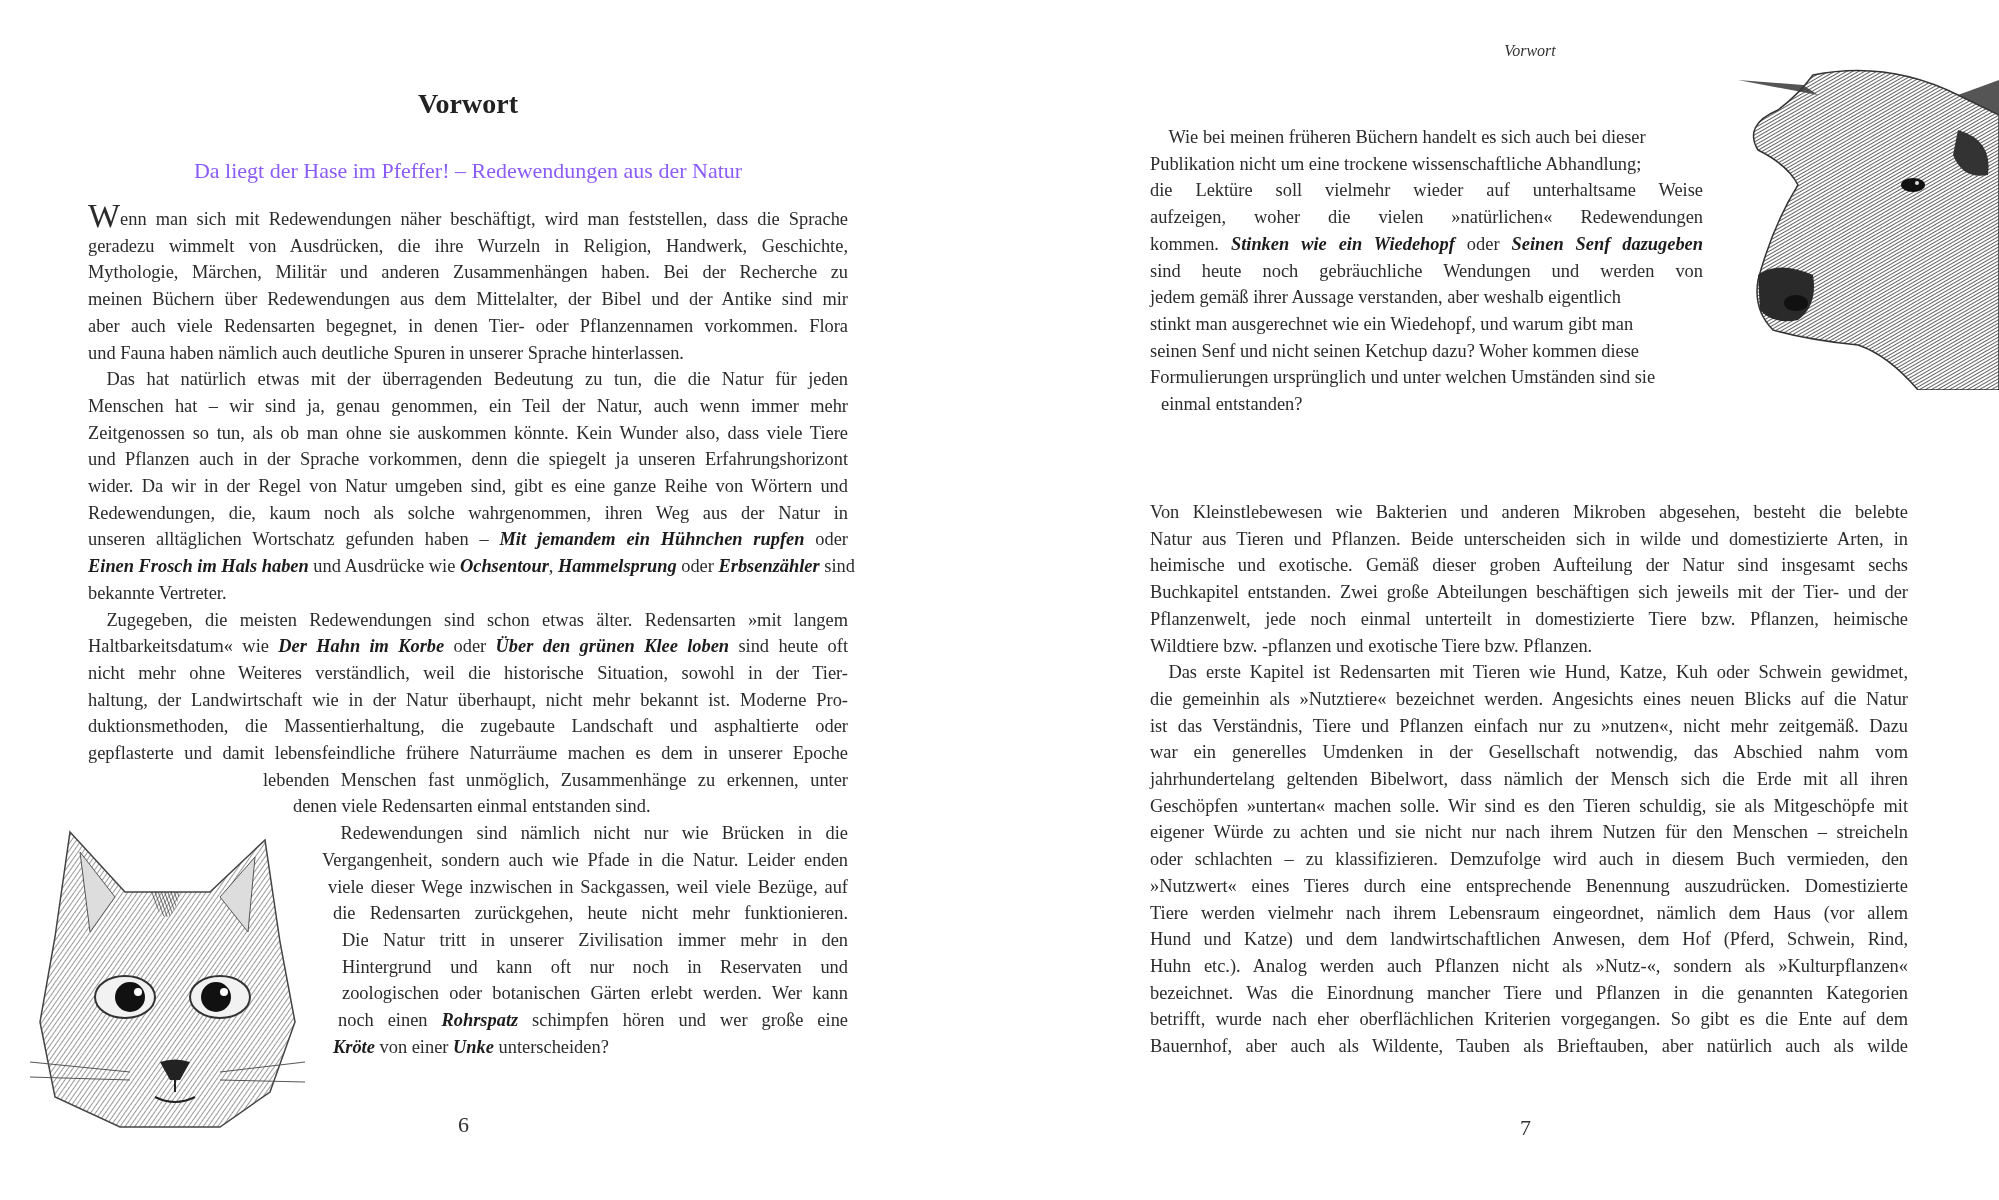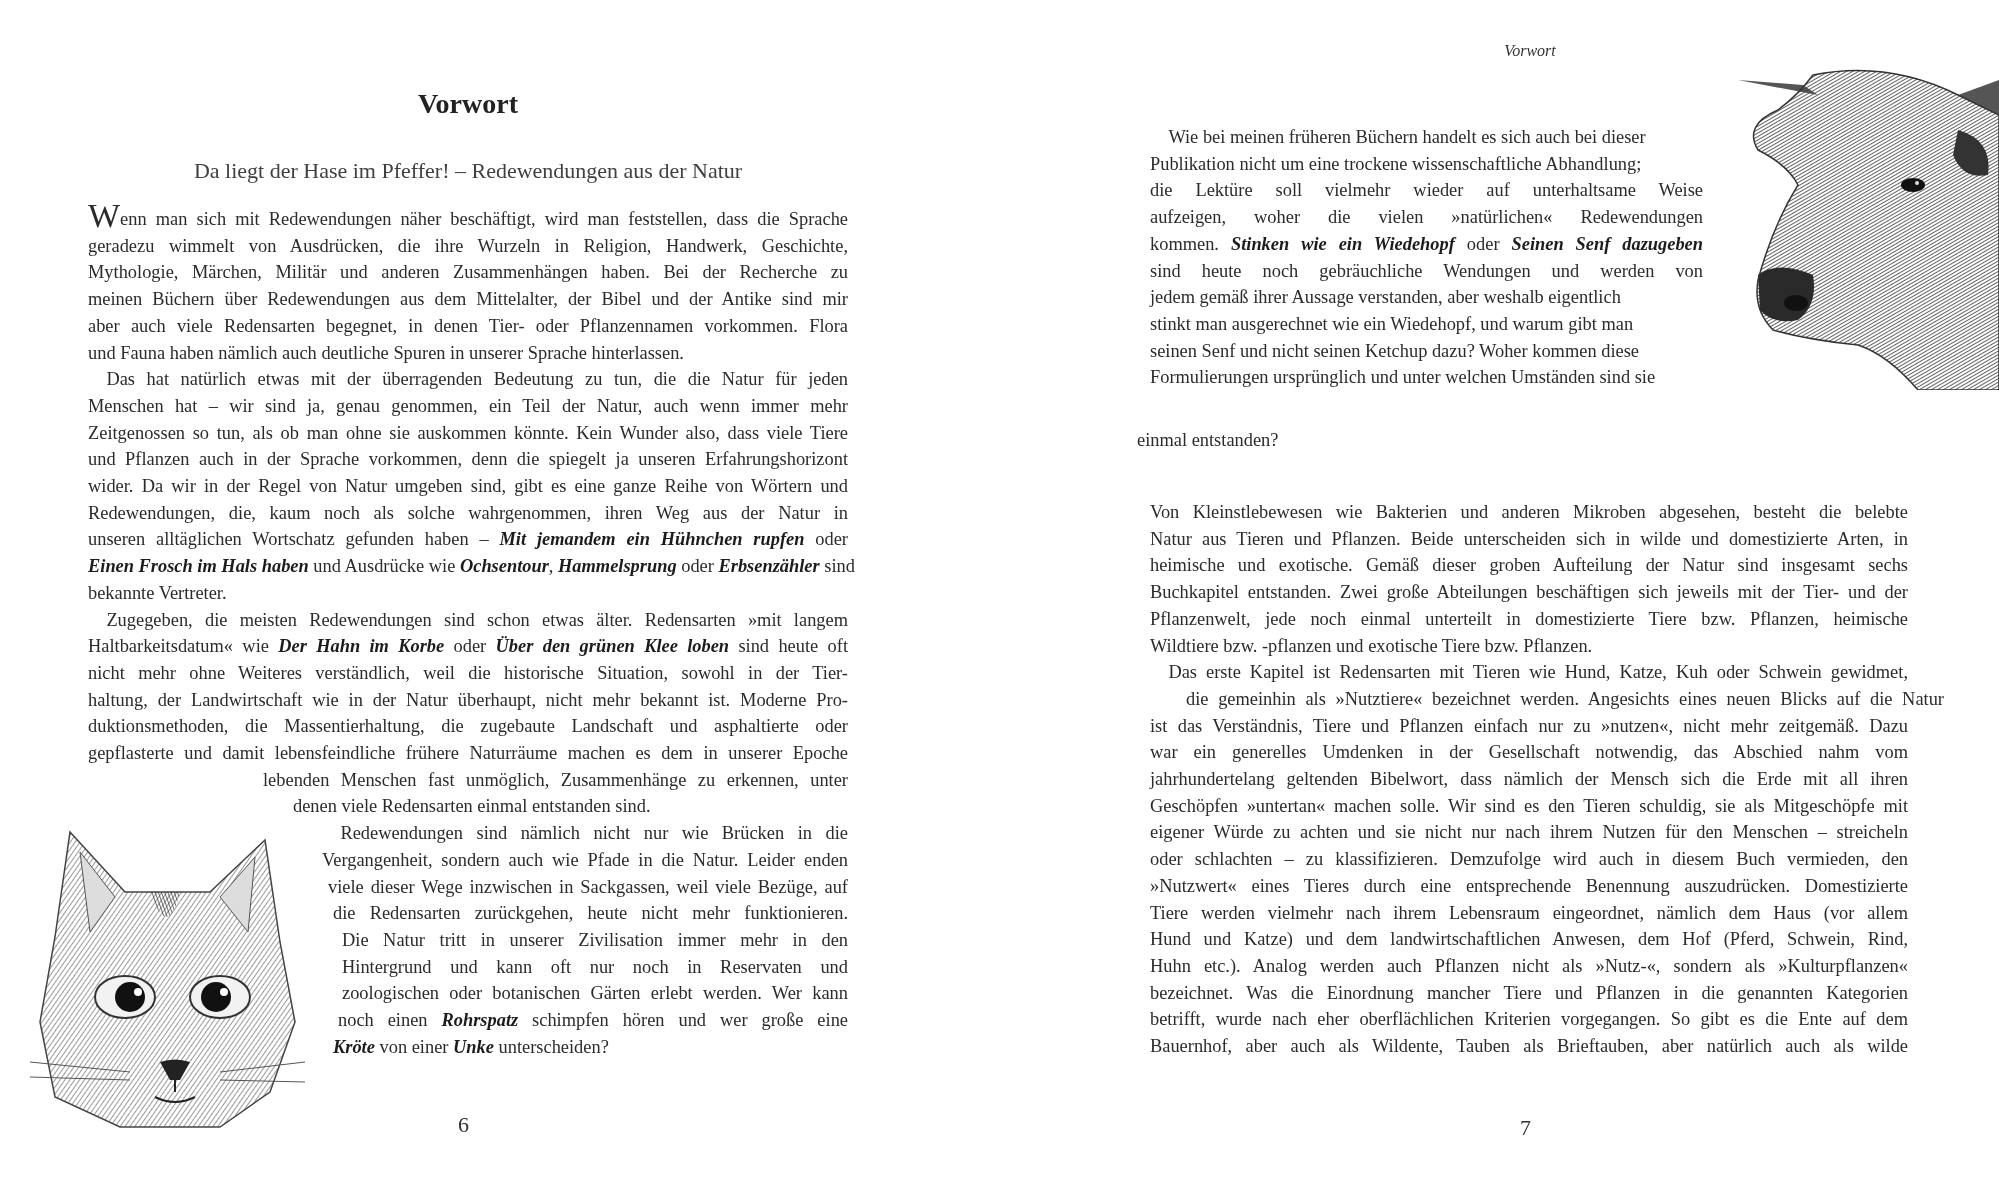--- a/index.html
+++ b/index.html
@@ -9,21 +9,21 @@
   }
   .page { position: absolute; top: 0; height: 1200px; }
   #page-left { left: 0; width: 999px; }
   #page-right { left: 999px; width: 1000px; }
 
   .title {
     position: absolute; left: 88px; width: 760px; top: 88px;
     text-align: center; font-weight: bold; font-size: 28px; color: #222;
   }
   .heading {
-    position: absolute; text-align: center; font-size: 22px; color: #404040;
+    position: absolute; text-align: center; font-size: 22px; color: #8b5cf6;
   }
   #heading-left { left: 88px; width: 760px; top: 158px; }
   #heading-right { left: 151px; width: 758px; top: 452px; }
 
   .running-header {
     position: absolute; left: 431px; width: 200px; top: 42px; text-align: center;
     font-style: italic; font-size: 16px; color: #333;
   }
 
   .line {
@@ -117,31 +117,31 @@
       <div class="line" style="left: 151px; width: 556px; top: 124px; text-align-last: left; text-align: left;"><span> Wie bei meinen früheren Büchern handelt es sich auch bei dieser</span></div>
       <div class="line" style="left: 151px; width: 560px; top: 150.7px; text-align-last: left; text-align: left;"><span>Publikation nicht um eine trockene wissenschaftliche Abhandlung;</span></div>
       <div class="line" style="left: 151px; width: 553px; top: 177.4px;"><span>die Lektüre soll vielmehr wieder auf unterhaltsame Weise</span></div>
       <div class="line" style="left: 151px; width: 553px; top: 204.1px;"><span>aufzeigen, woher die vielen »natürlichen« Redewendungen</span></div>
       <div class="line" style="left: 151px; width: 553px; top: 230.8px;"><span>kommen. </span><em>Stinken wie ein Wiedehopf</em><span> oder </span><em>Seinen Senf dazugeben</em></div>
       <div class="line" style="left: 151px; width: 553px; top: 257.5px;"><span>sind heute noch gebräuchliche Wendungen und werden von</span></div>
       <div class="line" style="left: 151px; width: 553px; top: 284.2px; text-align-last: left; text-align: left;"><span>jedem gemäß ihrer Aussage verstanden, aber weshalb eigentlich</span></div>
       <div class="line" style="left: 151px; width: 553px; top: 310.9px; text-align-last: left; text-align: center;"><span>stinkt man ausgerechnet wie ein Wiedehopf, und warum gibt man</span></div>
       <div class="line" style="left: 151px; width: 553px; top: 337.6px; text-align-last: left; text-align: left;"><span>seinen Senf und nicht seinen Ketchup dazu? Woher kommen diese</span></div>
       <div class="line" style="left: 151px; width: 563px; top: 364.3px; text-align-last: left; text-align: left;"><span>Formulierungen ursprünglich und unter welchen Umständen sind sie</span></div>
-      <div class="line last" style="left: 138px; width: 553px; top: 391px; margin-top: 36px;"><span>einmal entstanden?</span></div>
+      <div class="line last" style="left: 162px; width: 553px; top: 391px;"><span>einmal entstanden?</span></div>
     </div>
   <div id="right-body-lines">
       <div class="line" style="left: 151px; width: 758px; top: 499px;"><span>Von Kleinstlebewesen wie Bakterien und anderen Mikroben abgesehen, besteht die belebte</span></div>
       <div class="line" style="left: 151px; width: 758px; top: 525.7px;"><span>Natur aus Tieren und Pflanzen. Beide unterscheiden sich in wilde und domestizierte Arten, in</span></div>
       <div class="line" style="left: 151px; width: 758px; top: 552.4px;"><span>heimische und exotische. Gemäß dieser groben Aufteilung der Natur sind insgesamt sechs</span></div>
       <div class="line" style="left: 151px; width: 758px; top: 579.1px;"><span>Buchkapitel entstanden. Zwei große Abteilungen beschäftigen sich jeweils mit der Tier- und der</span></div>
       <div class="line" style="left: 151px; width: 758px; top: 605.8px;"><span>Pflanzenwelt, jede noch einmal unterteilt in domestizierte Tiere bzw. Pflanzen, heimische</span></div>
       <div class="line last" style="left: 151px; width: 758px; top: 632.5px;"><span>Wildtiere bzw. -pflanzen und exotische Tiere bzw. Pflanzen.</span></div>
       <div class="line" style="left: 151px; width: 758px; top: 659.2px;"><span> Das erste Kapitel ist Redensarten mit Tieren wie Hund, Katze, Kuh oder Schwein gewidmet,</span></div>
-      <div class="line" style="left: 151px; width: 758px; top: 685.9px; margin-left: 36px;"><span>die gemeinhin als »Nutztiere« bezeichnet werden. Angesichts eines neuen Blicks auf die Natur</span></div>
+      <div class="line" style="left: 151px; width: 758px; top: 685.9px;"><span>die gemeinhin als »Nutztiere« bezeichnet werden. Angesichts eines neuen Blicks auf die Natur</span></div>
       <div class="line" style="left: 151px; width: 758px; top: 712.6px;"><span>ist das Verständnis, Tiere und Pflanzen einfach nur zu »nutzen«, nicht mehr zeitgemäß. Dazu</span></div>
       <div class="line" style="left: 151px; width: 758px; top: 739.3px;"><span>war ein generelles Umdenken in der Gesellschaft notwendig, das Abschied nahm vom</span></div>
       <div class="line" style="left: 151px; width: 758px; top: 766px;"><span>jahrhundertelang geltenden Bibelwort, dass nämlich der Mensch sich die Erde mit all ihren</span></div>
       <div class="line" style="left: 151px; width: 758px; top: 792.7px;"><span>Geschöpfen »untertan« machen solle. Wir sind es den Tieren schuldig, sie als Mitgeschöpfe mit</span></div>
       <div class="line" style="left: 151px; width: 758px; top: 819.4px;"><span>eigener Würde zu achten und sie nicht nur nach ihrem Nutzen für den Menschen – streicheln</span></div>
       <div class="line" style="left: 151px; width: 758px; top: 846.1px;"><span>oder schlachten – zu klassifizieren. Demzufolge wird auch in diesem Buch vermieden, den</span></div>
       <div class="line" style="left: 151px; width: 758px; top: 872.8px;"><span>»Nutzwert« eines Tieres durch eine entsprechende Benennung auszudrücken. Domestizierte</span></div>
       <div class="line" style="left: 151px; width: 758px; top: 899.5px;"><span>Tiere werden vielmehr nach ihrem Lebensraum eingeordnet, nämlich dem Haus (vor allem</span></div>
       <div class="line" style="left: 151px; width: 758px; top: 926.2px;"><span>Hund und Katze) und dem landwirtschaftlichen Anwesen, dem Hof (Pferd, Schwein, Rind,</span></div>
       <div class="line" style="left: 151px; width: 758px; top: 952.9px;"><span>Huhn etc.). Analog werden auch Pflanzen nicht als »Nutz-«, sondern als »Kulturpflanzen«</span></div>

